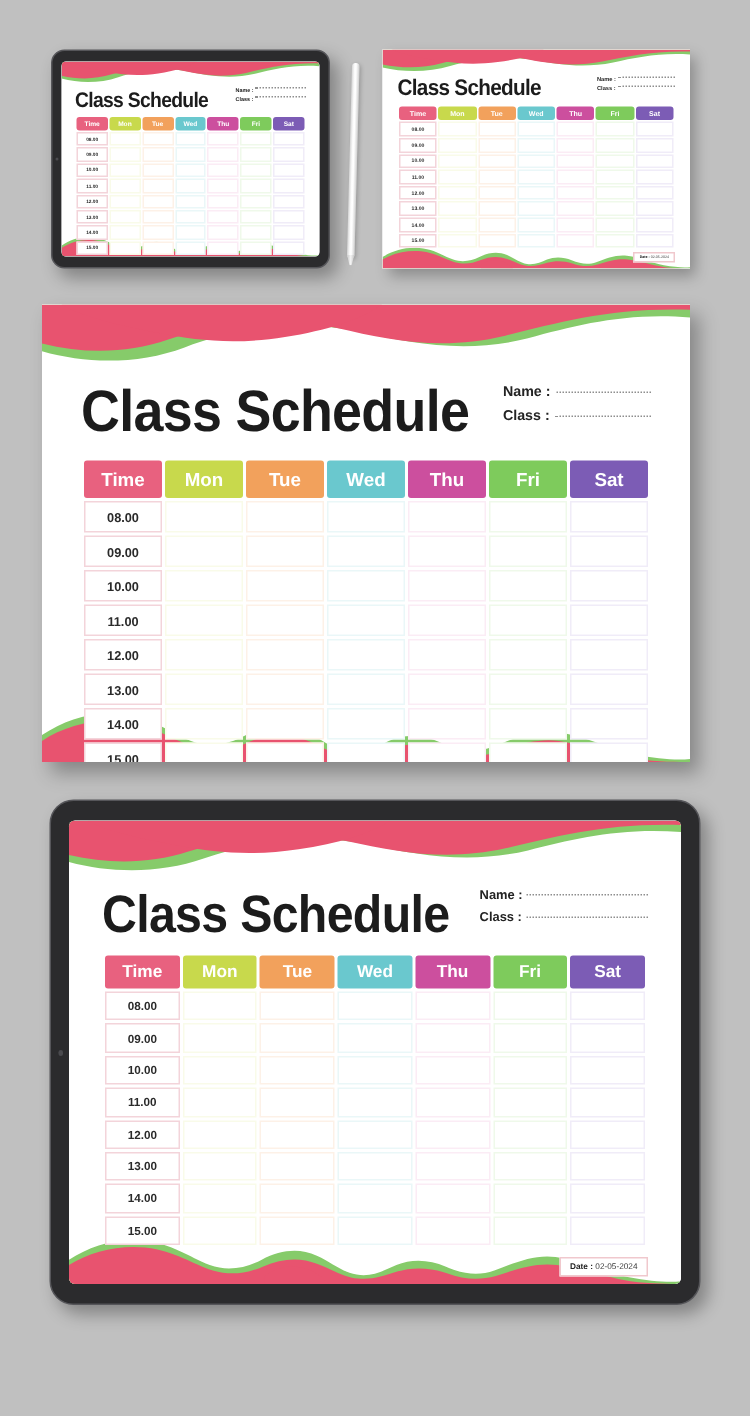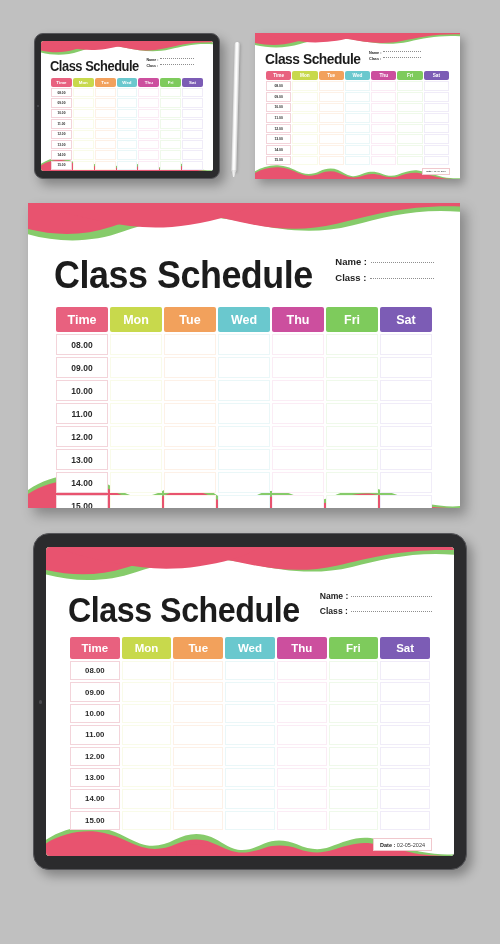--- a/index.html
+++ b/index.html
@@ -40,20 +40,21 @@
     position: relative;
     z-index: 2;
     height: 100%;
     display: flex;
     flex-direction: column;
   }
 
   .sheet-head {
     display: flex;
     align-items: flex-end;
+    justify-content: space-between;
   }
 
   .sheet-title {
     font-family: "Liberation Sans Narrow", "Liberation Sans", sans-serif;
     font-weight: bold;
     color: #1c1c1c;
     letter-spacing: -0.5px;
     line-height: 1;
     white-space: nowrap;
     transform: scaleX(0.92);

